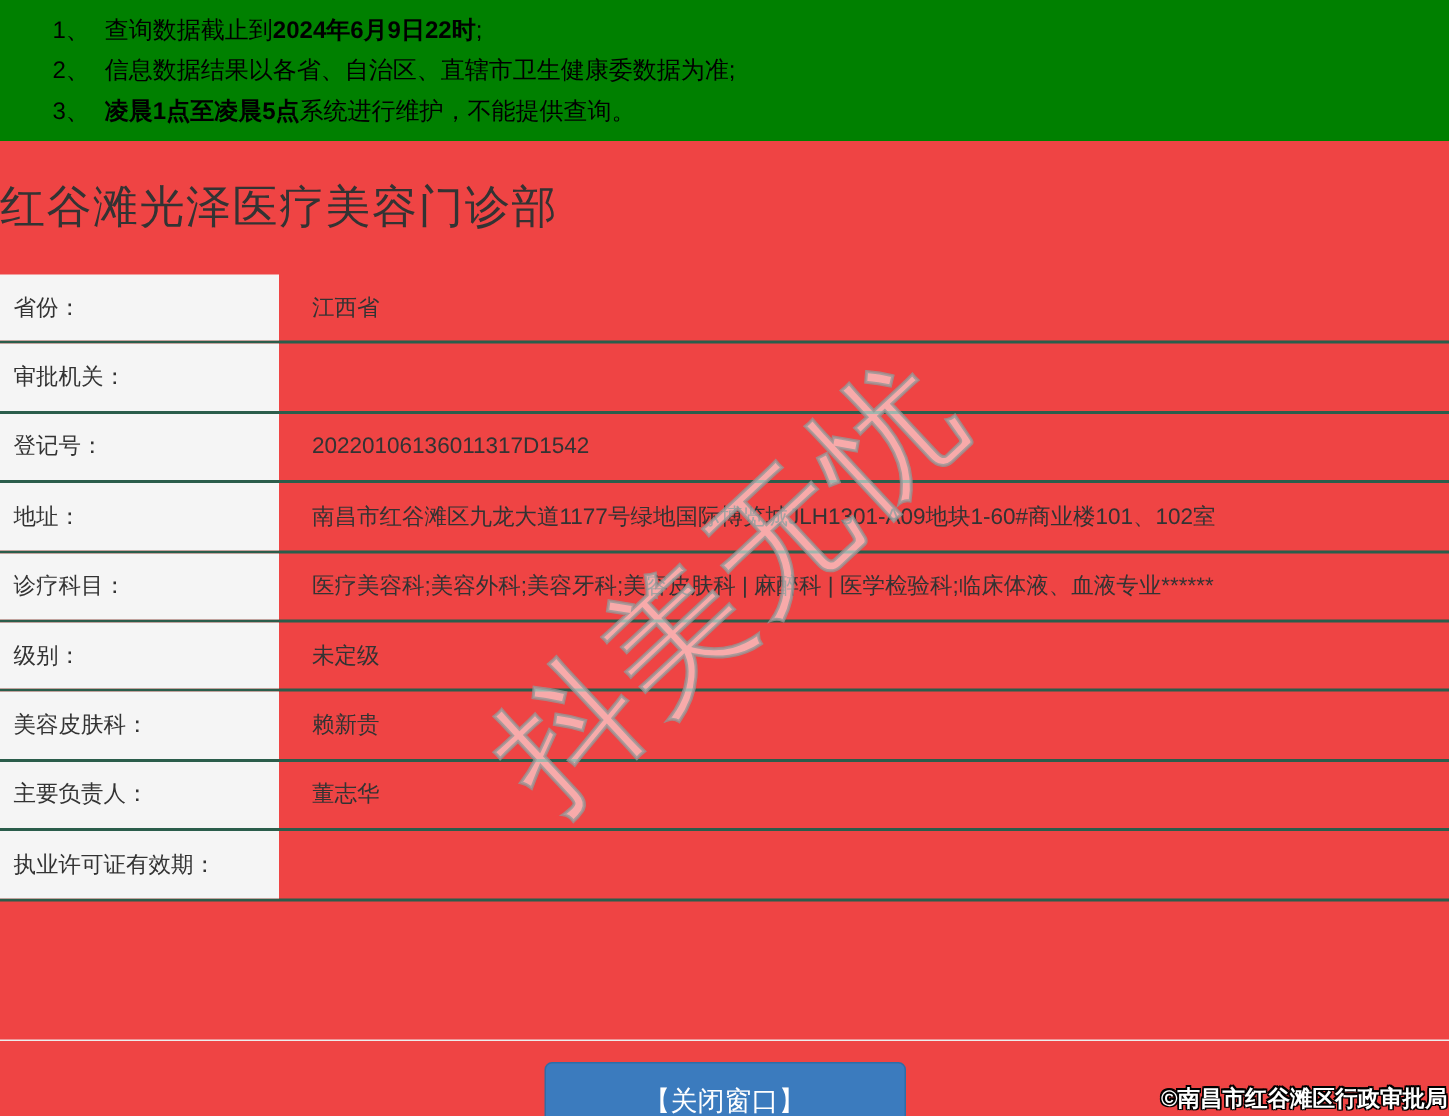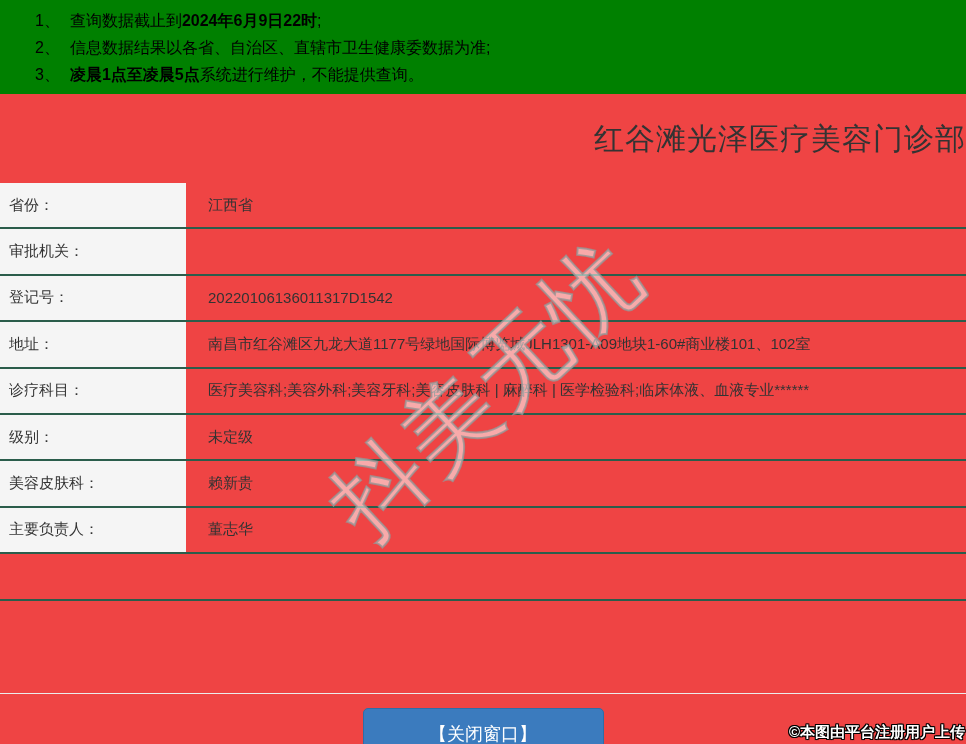--- a/index.html
+++ b/index.html
@@ -23,21 +23,21 @@
   }
   .notice-line { white-space:nowrap; }
   .notice-num { display:inline-block; margin-right:10px; }
   .notice-bold { font-weight:700; }
 
   
   .title {
     margin:26px 0 0 0;
     height:38px;
     line-height:38px;
-    text-align:right;
+    text-align:left;
     font-size:30px;
     font-weight:400;
     color:#333;
     letter-spacing:1px;
   }
 
   
   .info-table { position:absolute; top:183px; left:0; width:966px; }
   .row {
     display:flex;
@@ -156,23 +156,24 @@
     </div>
     <div class="row">
       <div class="cell-label">美容皮肤科：</div>
       <div class="cell-value">赖新贵</div>
     </div>
     <div class="row">
       <div class="cell-label">主要负责人：</div>
       <div class="cell-value">董志华</div>
     </div>
     <div class="row">
+      <div class="cell-label">执业许可证有效期：</div>
     </div>
   </div>
 
   <div class="footer">
     <button class="close-btn">【关闭窗口】</button>
   </div>
 
   <div class="wm-diagonal">抖美无忧</div>
-  <div class="wm-corner">©本图由平台注册用户上传</div>
+  <div class="wm-corner">©南昌市红谷滩区行政审批局</div>
 
 </div>
 
 </body></html>

